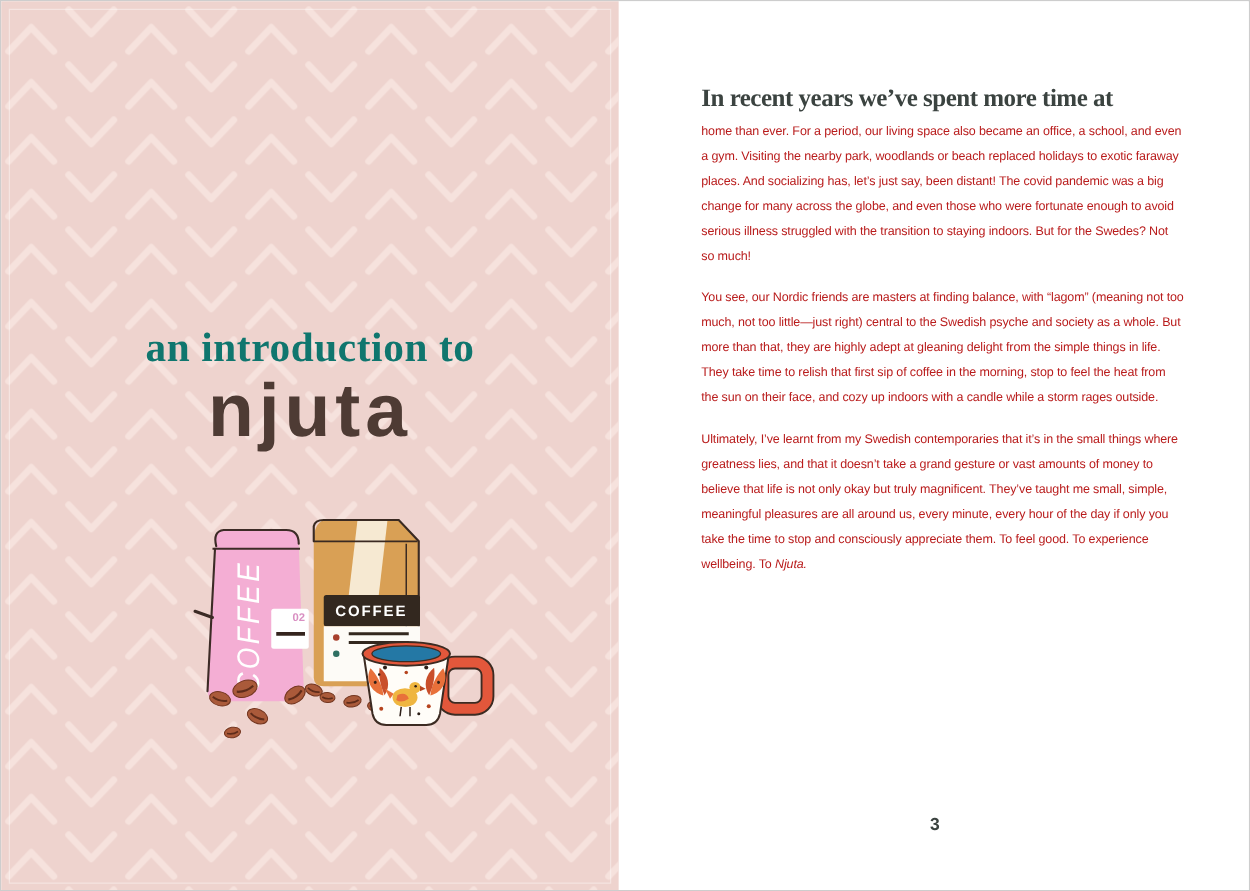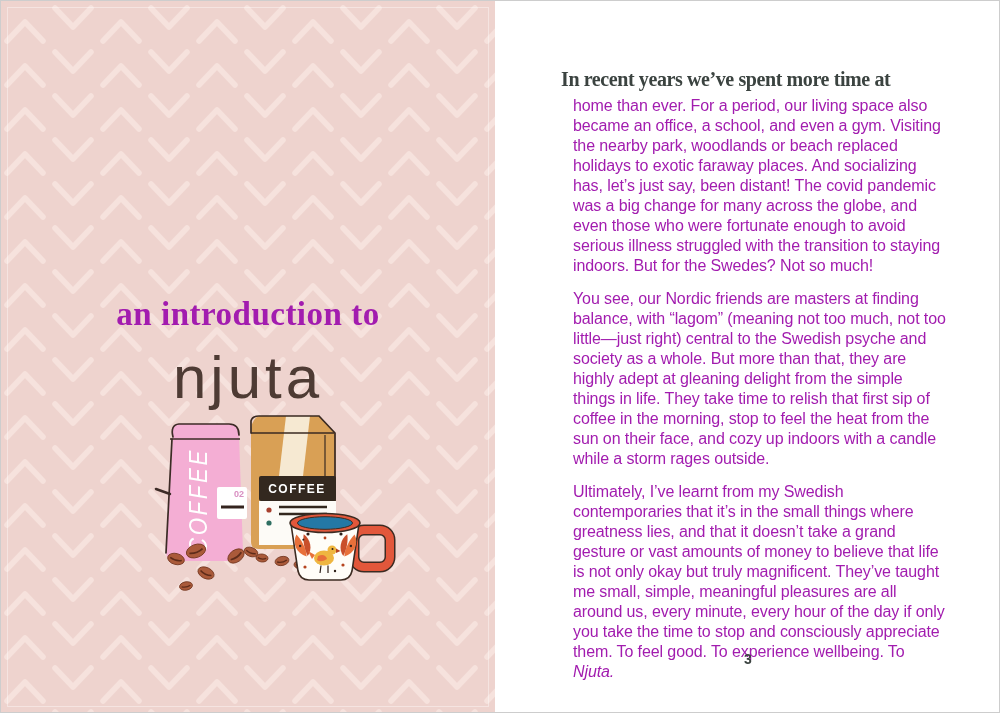--- a/index.html
+++ b/index.html
@@ -14,44 +14,44 @@
   
   .page-left {
     position:absolute; left:0; top:0; width:494px; height:713px;
     background:#eed3ce; overflow:hidden;
   }
   .chevron-bg { position:absolute; left:0; top:0; }
 
   .title-block { position:absolute; left:0; top:260px; width:100%; text-align:center; }
   .intro-line {
     font-family:"Liberation Serif", serif; font-weight:700;
-    font-size:33px; line-height:36px; color:#a21caf; letter-spacing:0.5px;margin-top:35px;
+    font-size:33px; line-height:36px; color:#0f766e; letter-spacing:0.5px;
   }
   .njuta-line {
-    font-family:"Liberation Sans", sans-serif; font-weight:400;
+    font-family:"Liberation Sans", sans-serif; font-weight:700;
     font-size:60px; line-height:60px; color:#4e3b34; letter-spacing:4px;
-    margin-top:16px;
+    margin-top:2px;
   }
 
   .illustration { position:absolute; left:118px; top:402px; }
 
   
   .page-right {
     position:absolute; left:494px; top:0; width:506px; height:713px;
     background:#ffffff;
   }
   .text-col { position:absolute; left:66px; top:66px; width:386px; }
   .lead-in {
     font-family:"Liberation Serif", serif; font-weight:700;
     font-size:20px; line-height:24px; color:#3b4340;
     letter-spacing:-0.4px; white-space:nowrap; margin:0 0 5px 0;
   }
   .text-col p {
-    font-size:16px; line-height:20px; color:#a21caf;
-    letter-spacing:-0.1px; margin:0 0 13px 12px;
+    font-size:10px; line-height:20px; color:#b91c1c;
+    letter-spacing:-0.1px; margin:0 0 13px 0;
   }
   .text-col p em { }
   .page-number {
     position:absolute; left:0; top:650px; width:100%; text-align:center;
     font-size:14px; font-weight:700; color:#3b4340;
   }
 </style>
 </head>
 <body>
 

